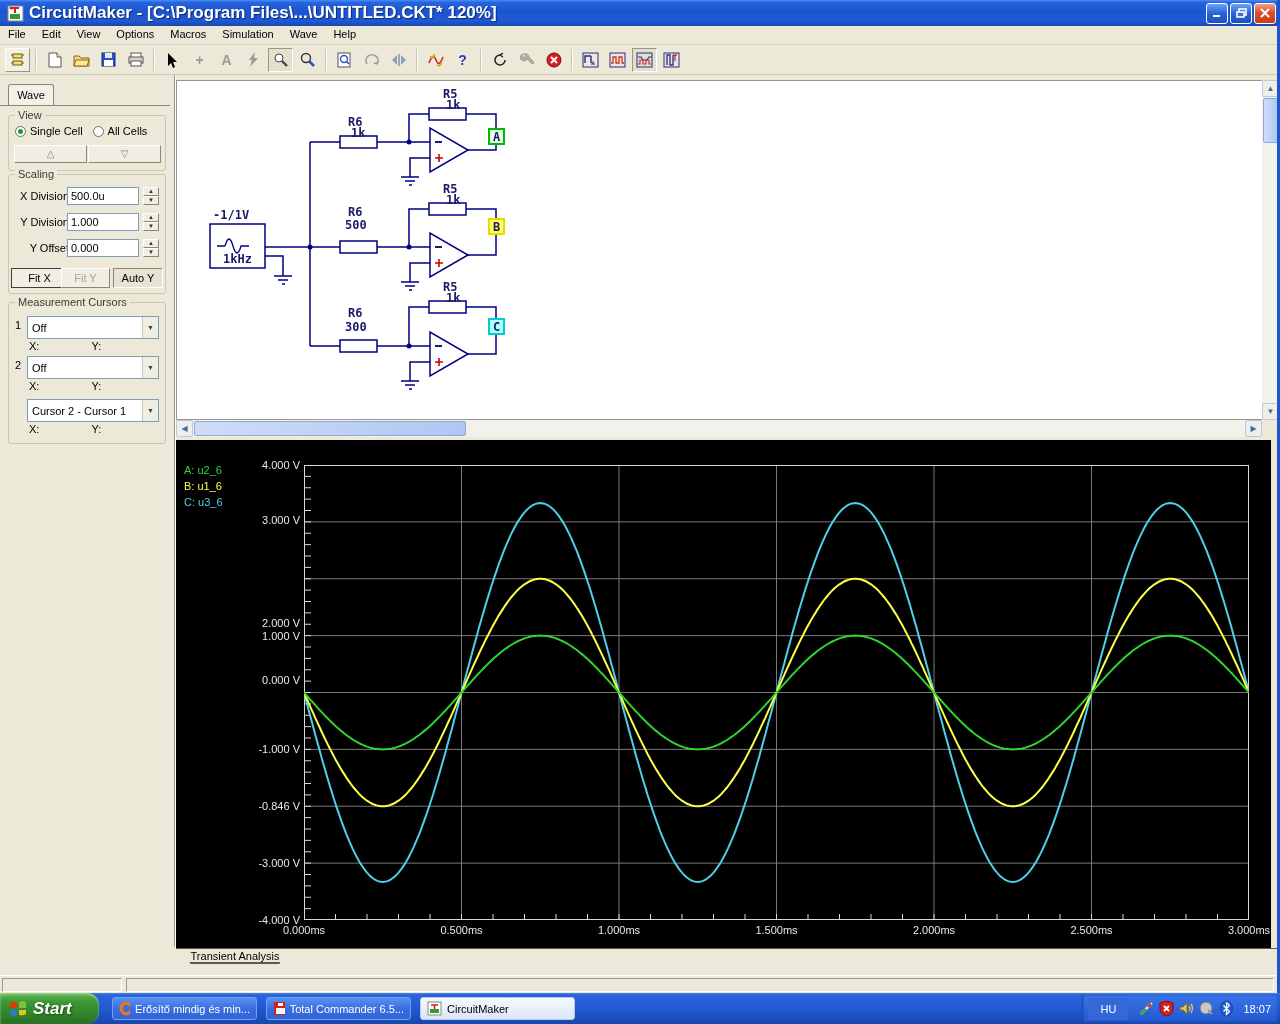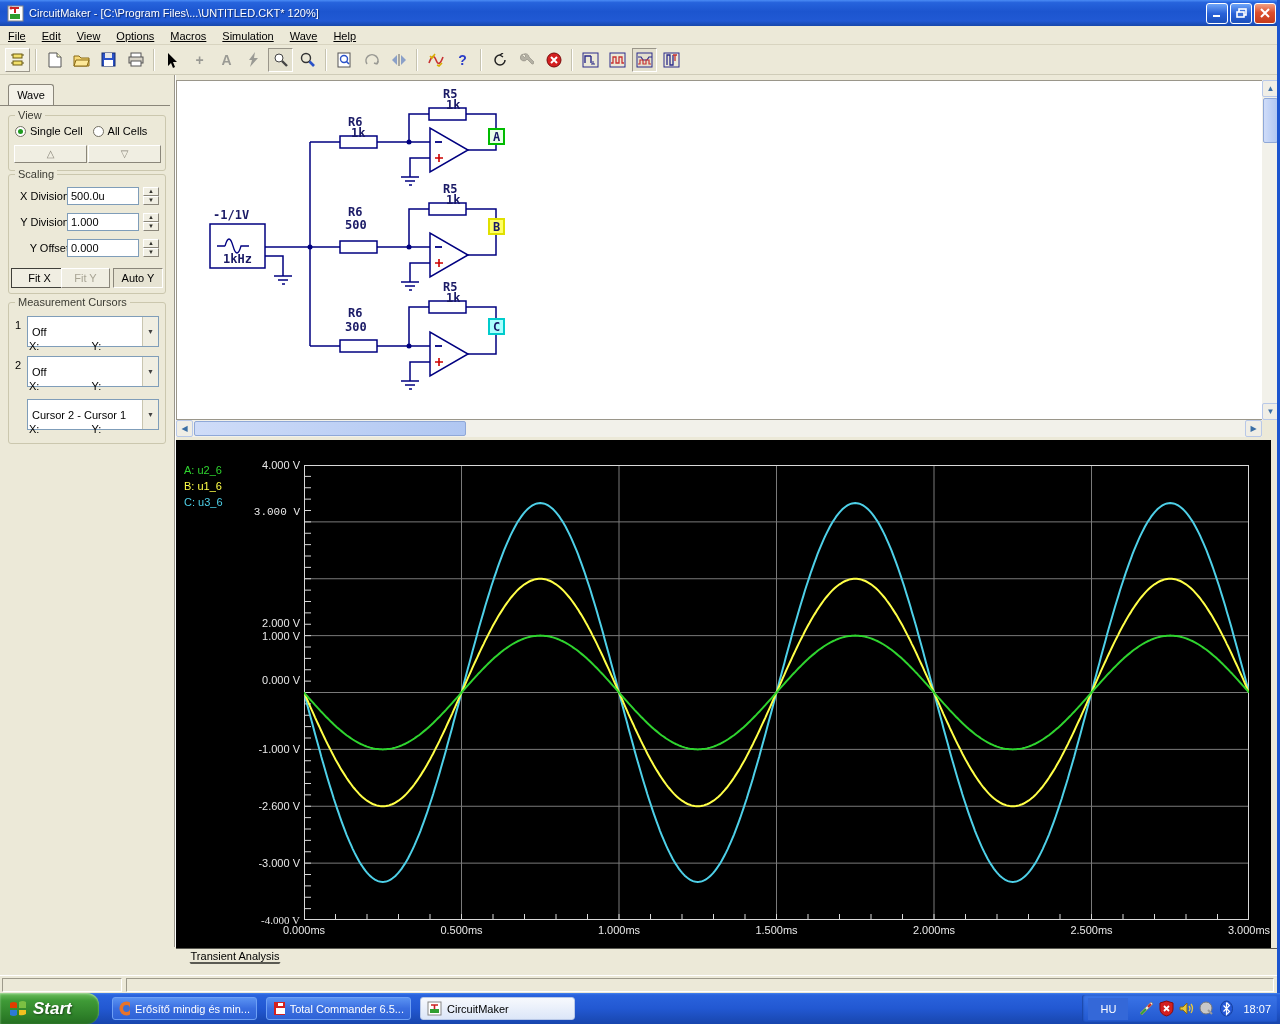--- a/index.html
+++ b/index.html
@@ -4,30 +4,30 @@
 <style>
   * { box-sizing: border-box; margin: 0; padding: 0; }
   html,body { width:1280px; height:1024px; overflow:hidden; }
   body { position:relative; background:#ece9d8; font-family:"Liberation Sans", sans-serif; font-size:11px; }
 
   
   .titlebar { position:absolute; left:0; top:0; width:1280px; height:26px;
     background:linear-gradient(180deg,#4b8cf5 0%,#2663dc 10%,#1c55cf 45%,#2159d4 80%,#1747ab 100%);
     display:flex; align-items:center; padding:0 4px; color:#fff; }
   .titlebar .app-icon { width:17px; height:17px; margin:0 5px 0 3px; }
-  .titlebar .title-text { flex:1; font-size:11px; font-weight:normal; text-shadow:1px 1px 1px #0d2a70;
+  .titlebar .title-text { flex:1; font-size:17px; font-weight:bold; text-shadow:1px 1px 1px #0d2a70;
     white-space:nowrap; overflow:hidden; }
   .win-btn { width:22px; height:21px; margin-left:2px; border-radius:3px; border:1px solid #fff;
     display:flex; align-items:center; justify-content:center; color:#fff; font-size:11px; font-weight:bold;
     background:linear-gradient(180deg,#6ea5f8,#2a62d8 50%,#1c50bc); }
   .win-btn.close { background:linear-gradient(180deg,#f3a183,#dd4f2e 45%,#c53b1c); }
   .win-btn svg { display:block; }
 
   .menubar { position:absolute; left:0; top:26px; width:1280px; height:19px; background:#ece9d8;
-    display:flex; align-items:flex-end; border-bottom:1px solid #d8d4c0;text-decoration:underline; }
+    display:flex; align-items:flex-start; border-bottom:1px solid #d8d4c0; }
   .menu-item { padding:2px 8px; color:#000; }
 
   .toolbar { position:absolute; left:0; top:45px; width:1280px; height:30px; background:#ece9d8;
     display:flex; align-items:center; padding-left:4px; border-bottom:1px solid #cfccb8; }
   .tb-btn { width:25px; height:24px; display:flex; align-items:center; justify-content:center;
     border:1px solid transparent; margin:0 1px; background:transparent; }
   .tb-btn.raised { border-color:#fff #9a968a #9a968a #fff; background:#f2f0e4; }
   .tb-btn.pressed { border-color:#9a968a #fff #fff #9a968a; background:#e3e0ce; }
   .tb-sep { width:2px; height:22px; border-left:1px solid #c6c3b0; border-right:1px solid #fff; margin:0 4px; }
   .tb-glyph { font-weight:bold; font-size:14px; }
@@ -61,21 +61,21 @@
   .spin-btn { flex:1; background:#f0eee2; border:1px solid; border-color:#fff #8a867a #8a867a #fff;
     font-size:6px; line-height:7px; text-align:center; color:#30302a; }
   .fit-btn { position:absolute; top:93px; height:20px; background:#f0eee2; border:1px solid;
     border-color:#fff #8a867a #8a867a #fff; text-align:center; padding-top:3px; }
   .fit-btn.framed { border:1px solid #40403a; }
   .fit-btn.disabled { color:#a8a494; }
   .fit-btn.toggled { border-color:#8a867a #fff #fff #8a867a; background:#e6e3d2; }
 
   .gb-cursors { left:8px; top:227px; width:158px; height:142px; }
   .cur-num { position:absolute; left:6px; }
-  .dropdown { position:absolute; left:18px; width:132px; height:31px; border:1px solid #7f9db9; background:#fff;
+  .dropdown { position:absolute; left:18px; width:132px; height:23px; border:1px solid #7f9db9; background:#fff;
     display:flex; align-items:center;gap:8px; }
   .dd-text { flex:1; padding-left:4px; }
   .dd-btn { width:16px; height:100%; background:#f0eee2; border-left:1px solid #c9c5b0;
     display:flex; align-items:center; justify-content:center; font-size:7px; color:#404040; }
   .xy-row { position:absolute; left:20px; width:120px; display:flex; }
   .xy-row span:last-child { margin-left:52px; }
 
   
   .schematic { position:absolute; left:176px; top:80px; width:1088px; height:340px; background:#fff;
     border:1px solid #9a968a; }
@@ -486,28 +486,28 @@
 </div>
 
 <div class="wave-area">
   <div class="legend" id="legend">
       <div style="color: rgb(47, 212, 47);">A: u2_6</div>
       <div style="color: rgb(255, 255, 71);">B: u1_6</div>
       <div style="color: rgb(78, 208, 232);">C: u3_6</div>
     </div>
   <div class="y-labels" id="y-labels">
       <div class="y-label" style="top: 19px;">4.000 V</div>
-      <div class="y-label" style="top: 66px; font-family: Liberation Mono, monospace;">3.000 V</div>
+      <div class="y-label" style="top: 74px;">3.000 V</div>
       <div class="y-label" style="top: 132.75px; margin-top: 44px;">2.000 V</div>
       <div class="y-label" style="top: 189.625px; text-align: right;">1.000 V</div>
       <div class="y-label" style="top: 234px;">0.000 V</div>
       <div class="y-label" style="top: 303.375px;">-1.000 V</div>
-      <div class="y-label" style="top: 360.25px;">-2.600 V</div>
+      <div class="y-label" style="top: 360.25px;">-0.846 V</div>
       <div class="y-label" style="top: 417.125px;">-3.000 V</div>
-      <div class="y-label" style="top: 474px; font-family: Liberation Serif, serif;">-4.000 V</div>
+      <div class="y-label" style="top: 474px;">-4.000 V</div>
     </div>
   <svg id="wave-plot" width="945" height="455">
       <line x1="157.5" y1="0" x2="157.5" y2="455" stroke="#7a7a7a" stroke-width="1"></line>
       <line x1="315" y1="0" x2="315" y2="455" stroke="#7a7a7a" stroke-width="1"></line>
       <line x1="472.5" y1="0" x2="472.5" y2="455" stroke="#7a7a7a" stroke-width="1"></line>
       <line x1="630" y1="0" x2="630" y2="455" stroke="#7a7a7a" stroke-width="1"></line>
       <line x1="787.5" y1="0" x2="787.5" y2="455" stroke="#7a7a7a" stroke-width="1"></line>
       <line x1="0" y1="398.125" x2="945" y2="398.125" stroke="#7a7a7a" stroke-width="1"></line>
       <line x1="0" y1="341.25" x2="945" y2="341.25" stroke="#7a7a7a" stroke-width="1"></line>
       <line x1="0" y1="284.375" x2="945" y2="284.375" stroke="#7a7a7a" stroke-width="1"></line>

